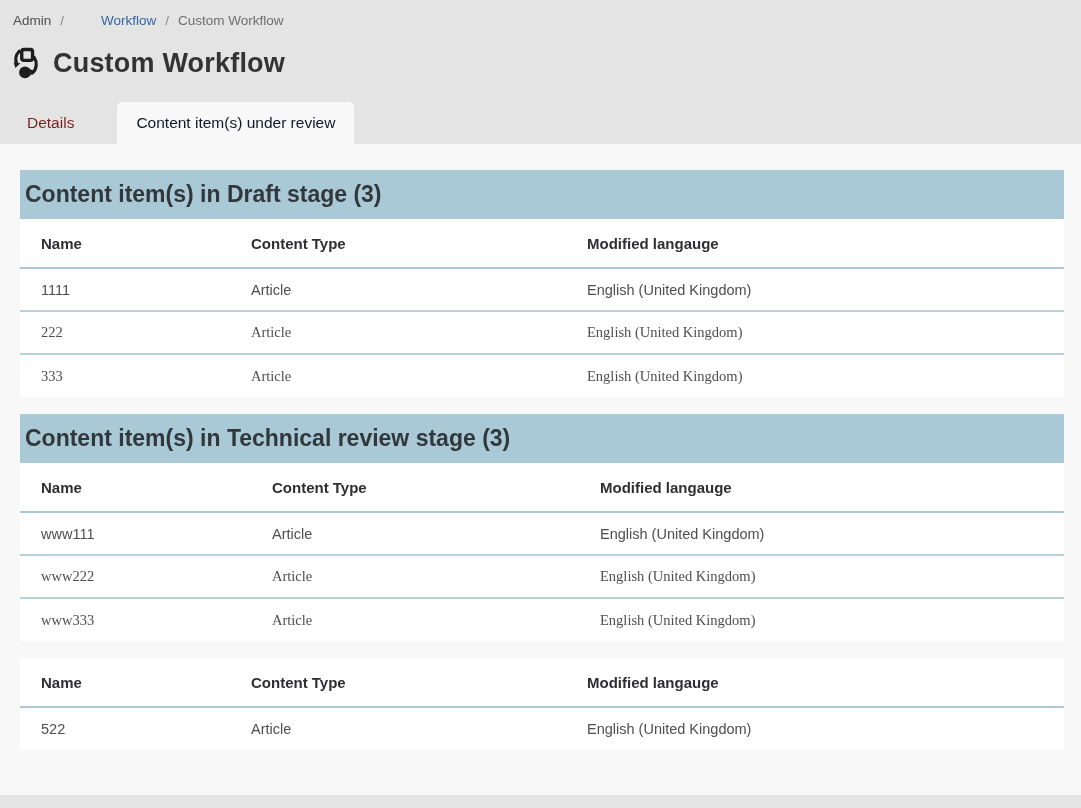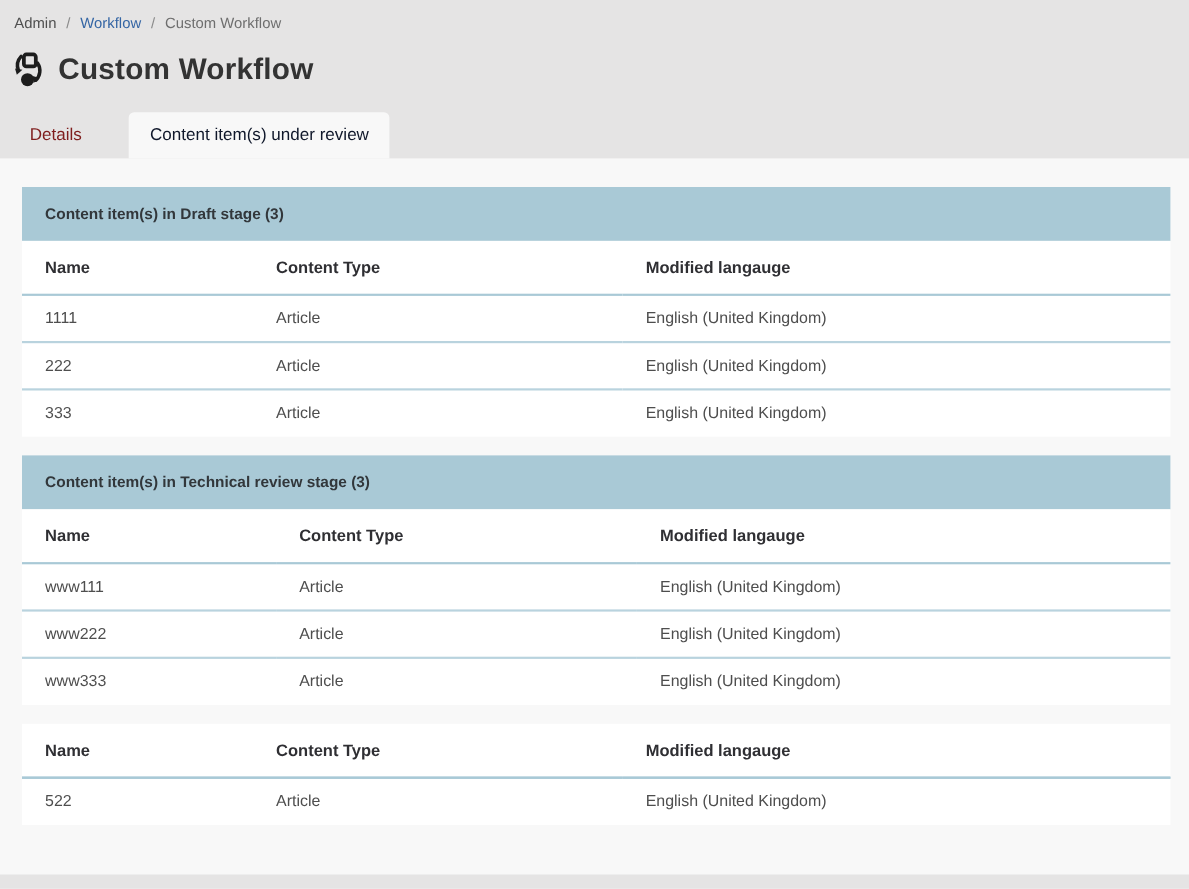--- a/index.html
+++ b/index.html
@@ -20,21 +20,21 @@
   
   .top{background:var(--top-bg);}
   .breadcrumb{
     padding:13px 0 0 13px;
     font-size:13.5px;
     color:#4f4f4f;
     display:flex;
     gap:9px;
   }
   .breadcrumb .sep{color:#8a8a8a;}
-  .breadcrumb .crumb-link{color:var(--link);cursor:pointer;}
+  .breadcrumb .crumb-link{color:var(--link);cursor:pointer;margin-left:28px;}
   .breadcrumb .crumb-current{color:#6e6e6e;}
   .title-row{
     display:flex;
     align-items:center;
     gap:11px;
     padding-left:9px;
     margin-top:17px;
   }
   .title-row .wf-icon{width:33px;height:34px;color:#1d1d1d;flex:0 0 auto;margin-top:2px;}
   .page-title{
@@ -68,22 +68,22 @@
   .content{
     background:var(--content-bg);
     height:651px;
     padding:26px 17px 0 20px;
   }
   .section{margin-bottom:17px;}
   .stage-header{
     background:var(--accent);
     height:49px;
     line-height:49px;
-    padding-left:21px;
-    font-size:14px;
+    padding-left:5px;
+    font-size:23px;
     font-weight:700;
     color:#32373b;
   }
   table.items{
     width:100%;
     border-collapse:collapse;
     table-layout:fixed;
     background:var(--table-bg);
   }
   table.items col.c1{width:210px;}
@@ -101,20 +101,21 @@
   }
   table.items td{
     font-size:14.5px;
     color:#4e4e4e;
     height:43px;
     padding:0 0 0 21px;
     margin-top:48px;
   }
   table.items tr.table-row + tr.table-row td{
     border-top:2px solid var(--divider);
+    font-family:Liberation Serif, serif;
   }
 </style>
 </head>
 <body>
 
 <div class="top">
   <div class="breadcrumb">
     <span>Admin</span>
     <span class="sep">/</span>
     <span class="crumb-link">Workflow</span>

